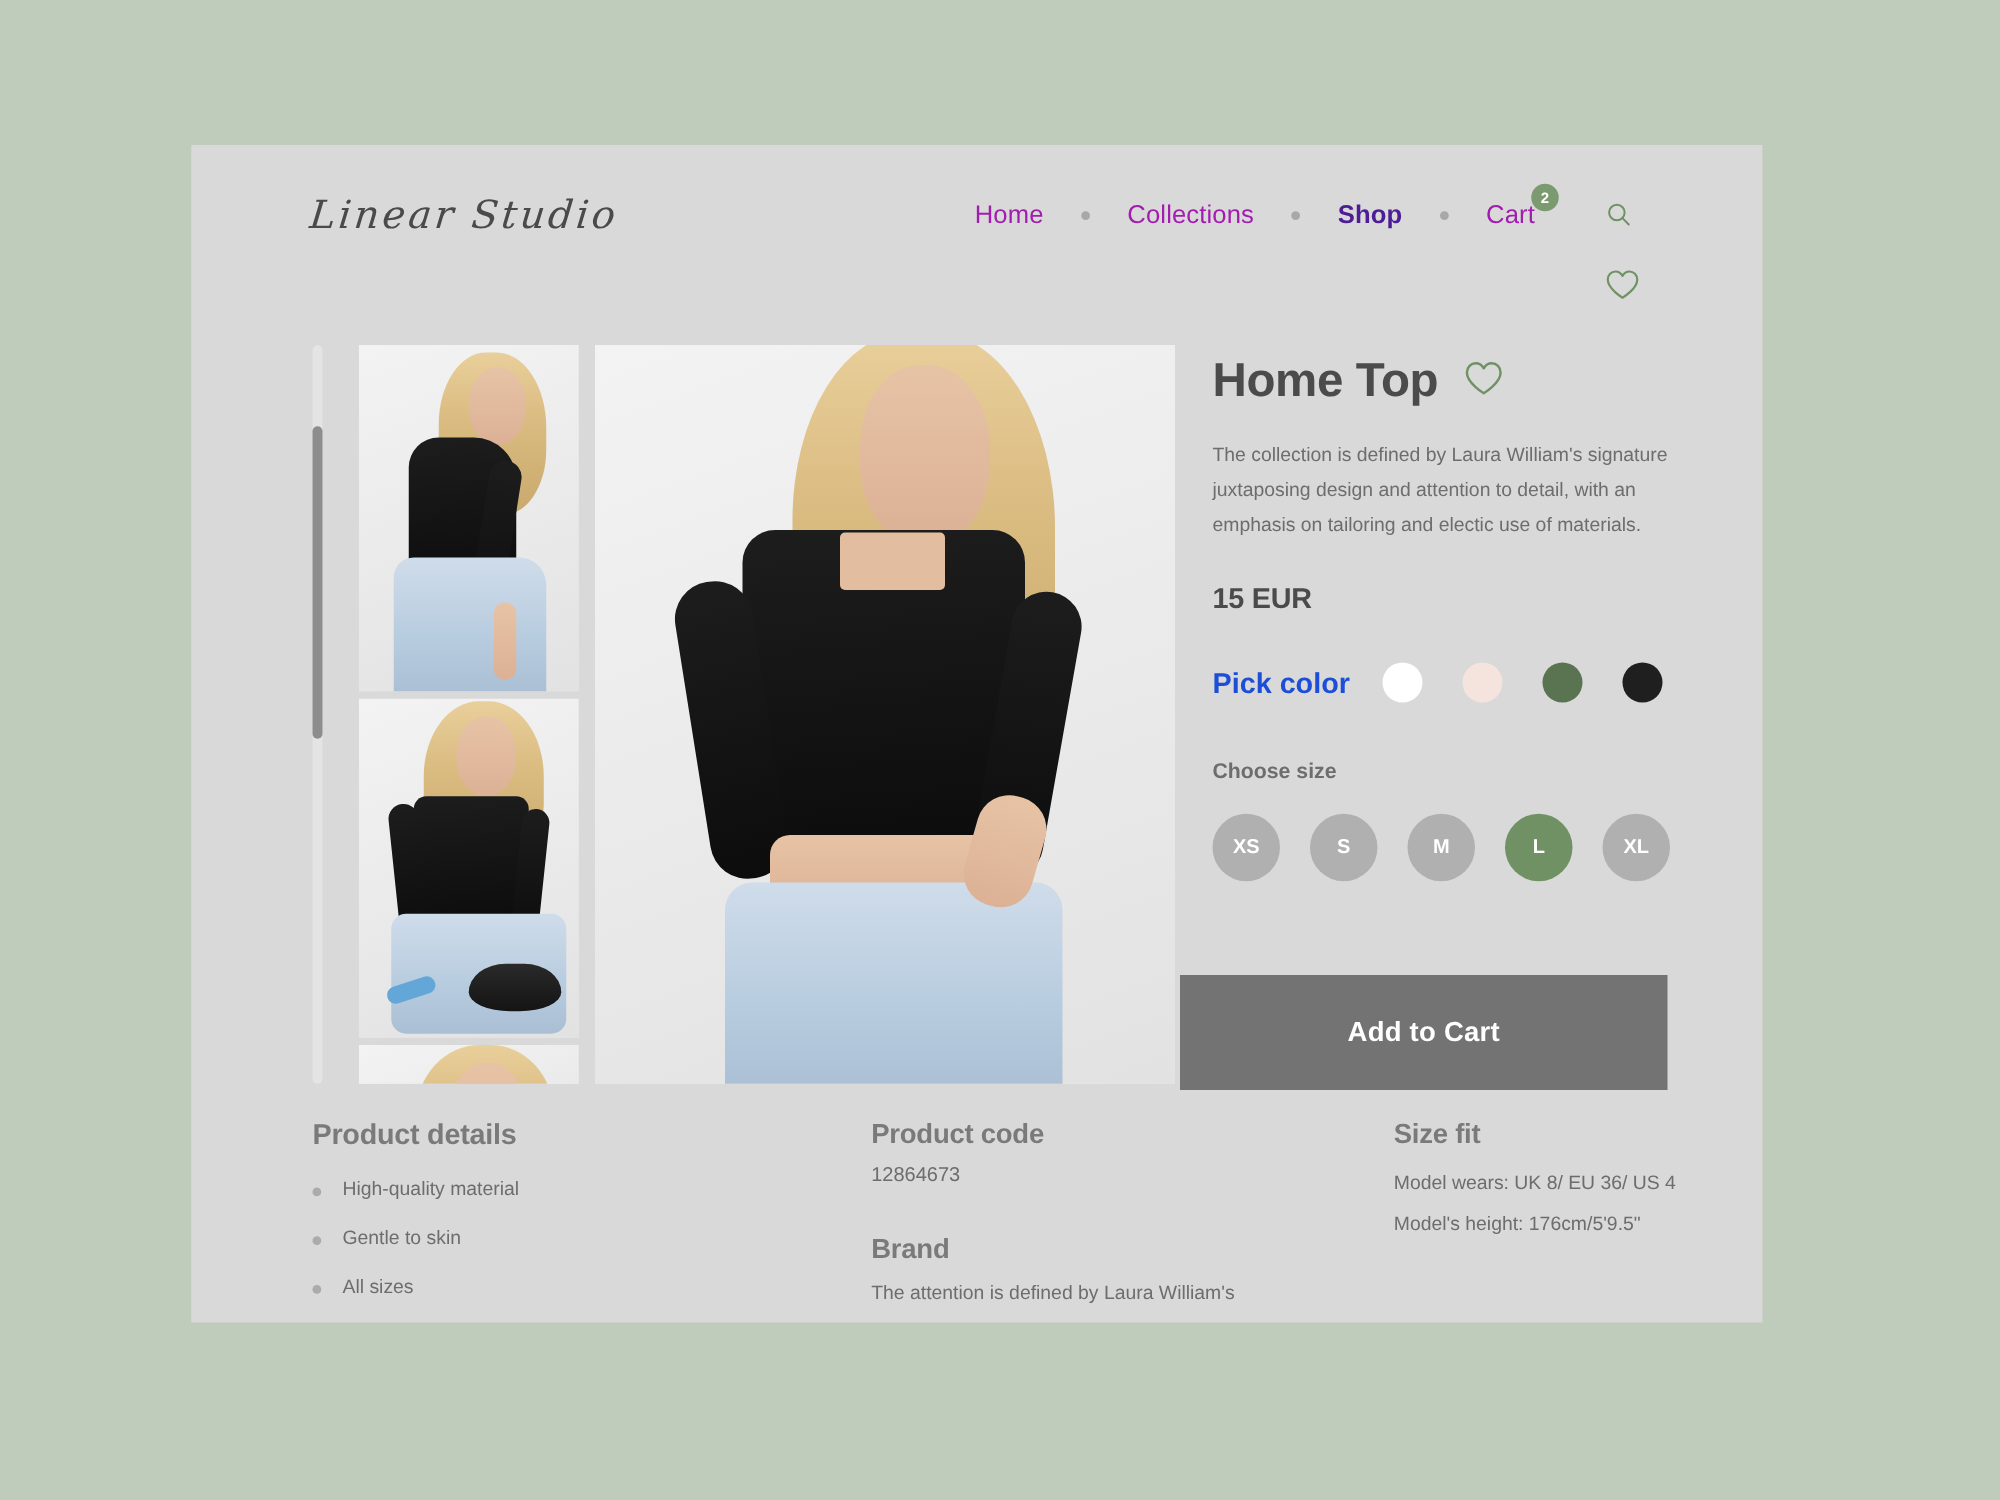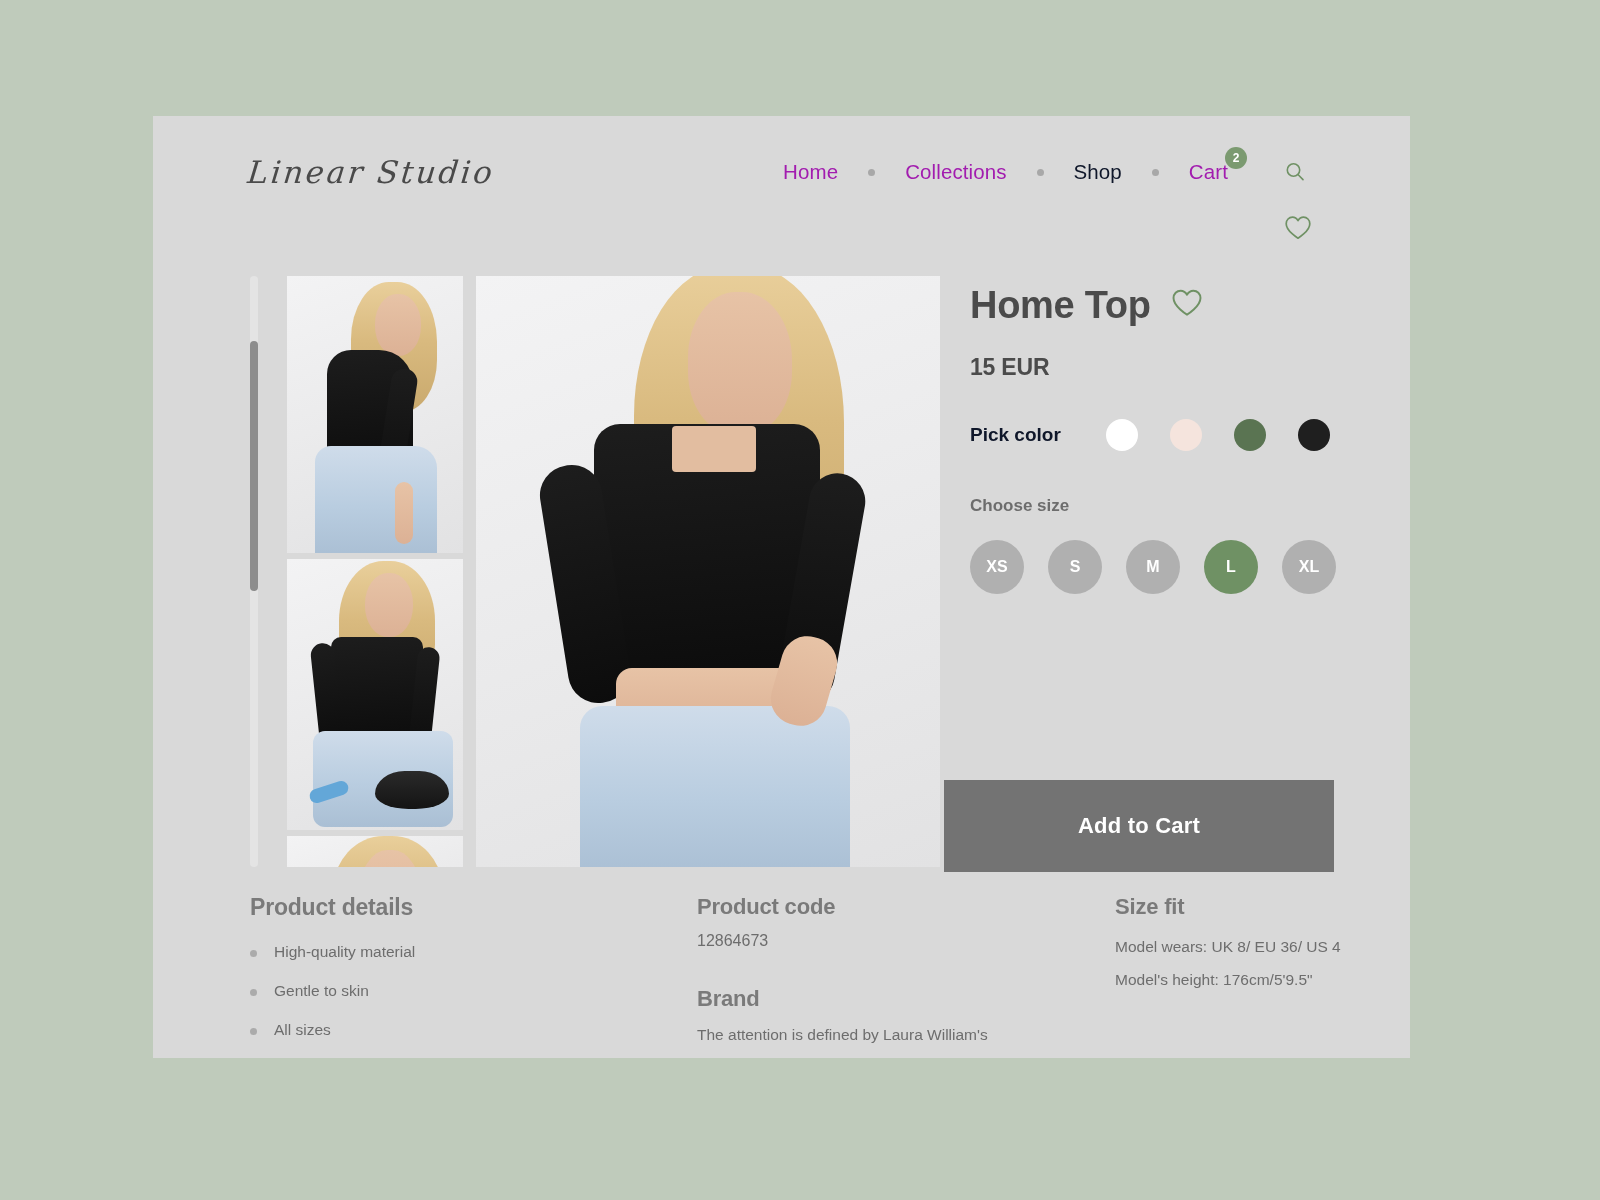--- a/index.html
+++ b/index.html
@@ -60,21 +60,21 @@
   }
 
   .nav-link {
     font-size: 20.5px;
     color: #a21caf;
     letter-spacing: 0.1px;
     position: relative;
     cursor: pointer;
     white-space: nowrap;
   }
-  .nav-link.active { font-weight: normal; color: #0f172a; }
+  .nav-link.active { font-weight: bold; color: #4c1d95; }
 
   .nav-dot {
     width: 7px; height: 7px;
     border-radius: 50%;
     background: #a8a8a8;
     margin: 0 30px;
     flex: 0 0 auto;
   }
 
   .cart-wrap { position: relative; display: inline-block; }
@@ -215,23 +215,23 @@
     color: #4b4b4b;
     letter-spacing: -0.2px;
   }
 
   .opt-row {
     display: flex;
     align-items: center;
     margin-top: 38px;
   }
   .opt-label {
-    font-size: 19px;
-    font-weight: bold;
-    color: #0f172a;
+    font-size: 23px;
+    font-weight: bold;
+    color: #1d4ed8;
     width: 136px;
     flex: 0 0 auto;
   }
   .swatches { display: flex; gap: 32px; }
   .swatch {
     width: 32px; height: 32px;
     border-radius: 50%;
     cursor: pointer;
   }
 
@@ -429,20 +429,22 @@
 
     <div class="title-row">
       <span class="product-title">Home Top</span>
       <span>
         <svg width="32" height="30" viewBox="0 0 28 26" fill="none" stroke="#6f9164" stroke-width="1.7">
           <path d="M14 23.2 C14 23.2 2.2 16.1 2.2 8.7 C2.2 4.9 5.1 2.2 8.4 2.2 C10.9 2.2 12.9 3.7 14 5.7 C15.1 3.7 17.1 2.2 19.6 2.2 C22.9 2.2 25.8 4.9 25.8 8.7 C25.8 16.1 14 23.2 14 23.2 Z" stroke-linejoin="round"></path>
         </svg>
       </span>
     </div>
 
+    <div class="desc">The collection is defined by Laura William's signature juxtaposing design and attention to detail, with an emphasis on tailoring and
+electic use of materials.</div>
 
     <div class="price">15 EUR</div>
 
     <div class="opt-row">
       <span class="opt-label">Pick color</span>
       <span class="swatches">
         <span class="swatch" style="background:#ffffff;"></span>
         <span class="swatch" style="background:#f5e4dd;"></span>
         <span class="swatch" style="background:#5a7452;"></span>
         <span class="swatch" style="background:#1f1f1f;"></span>

